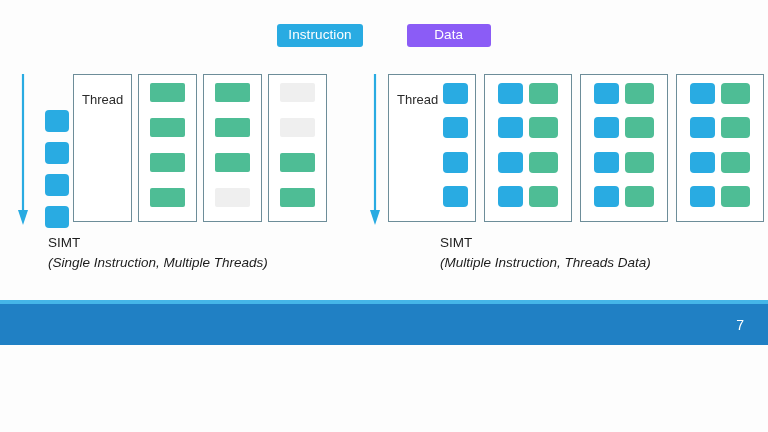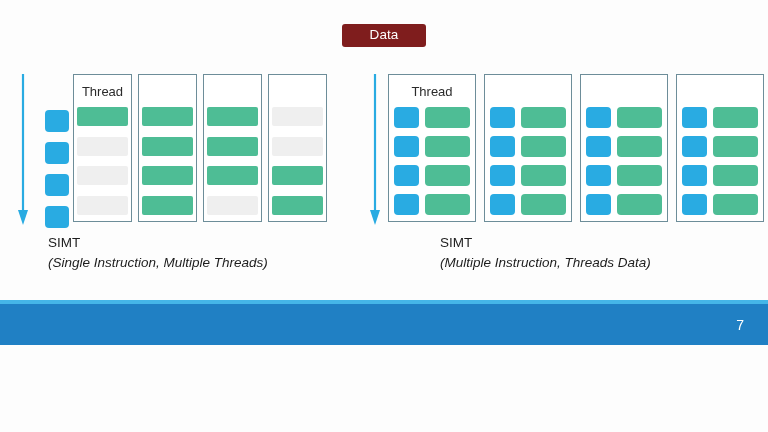--- a/index.html
+++ b/index.html
@@ -35,21 +35,21 @@
   .chip {
     color: #ffffff;
     font-size: 13.5px;
     line-height: 1;
     padding: 4px 11px 5px 11px;
     border-radius: 3px;
     letter-spacing: 0.1px;
     white-space: nowrap;
   }
   .chip-instruction { background: #29abe2; }
-  .chip-data { background: #7f1d1d; width: 62px; text-align: center; }
+  .chip-data { background: #8b5cf6; width: 62px; text-align: center; }
 
   
   .group {
     position: absolute;
     top: 74px;
   }
   .group-simt { left: 16px; }
   .group-mimd { left: 368px; }
 
   .arrow {
@@ -83,22 +83,22 @@
     display: flex;
   }
   .cols-simt { left: 57px; gap: 6px; }
   .cols-mimd { left: 20px; gap: 8px; }
 
   .col {
     border: 1.6px solid #6d8d99;
     background: #ffffff;
     box-sizing: border-box;
     display: flex;
-    flex-direction: column;
-    padding: 0;
+    flex-direction: row;
+    padding: 8px;
   }
   .col-simt { width: 59px; height: 148px; }
   .col-mimd { width: 88px; height: 148px; }
 
   .col-head {
     height: 32px;
     flex: none;
     display: flex;
     align-items: center;
     justify-content: center;
@@ -179,20 +179,21 @@
     color: #ffffff;
     font-size: 14px;
   }
 </style>
 </head>
 <body>
 
 <div class="slide">
 
   <div class="legend">
+    <span class="chip chip-instruction">Instruction</span>
     <span class="chip chip-data">Data</span>
   </div>
 
   <div class="group group-simt">
 
     <svg class="arrow" viewBox="0 0 14 152">
       <line x1="7" y1="0" x2="7" y2="138" stroke="#29abe2" stroke-width="2.2"></line>
       <polygon points="7,151 2,136 12,136" fill="#29abe2"></polygon>
     </svg>
 

